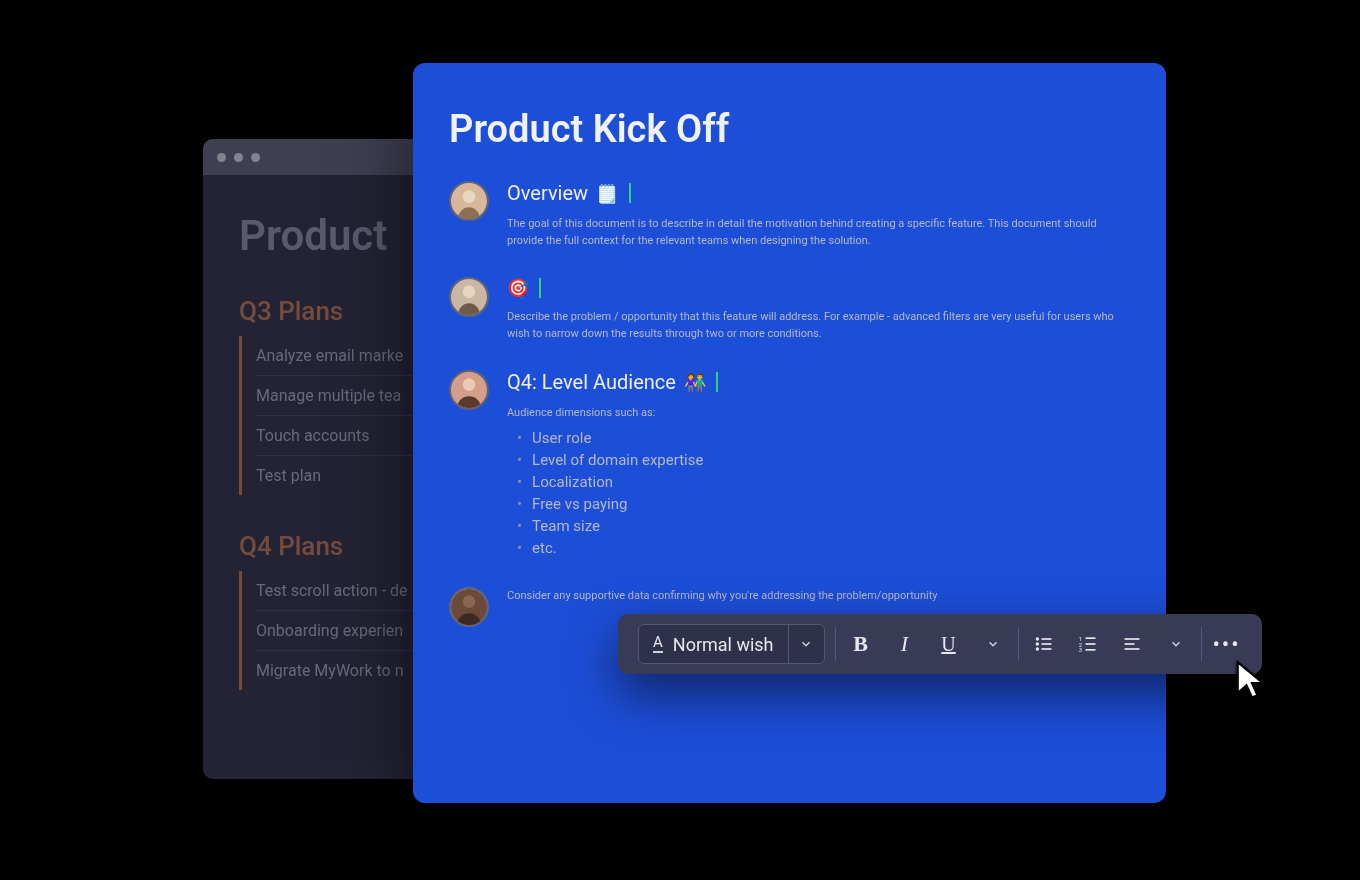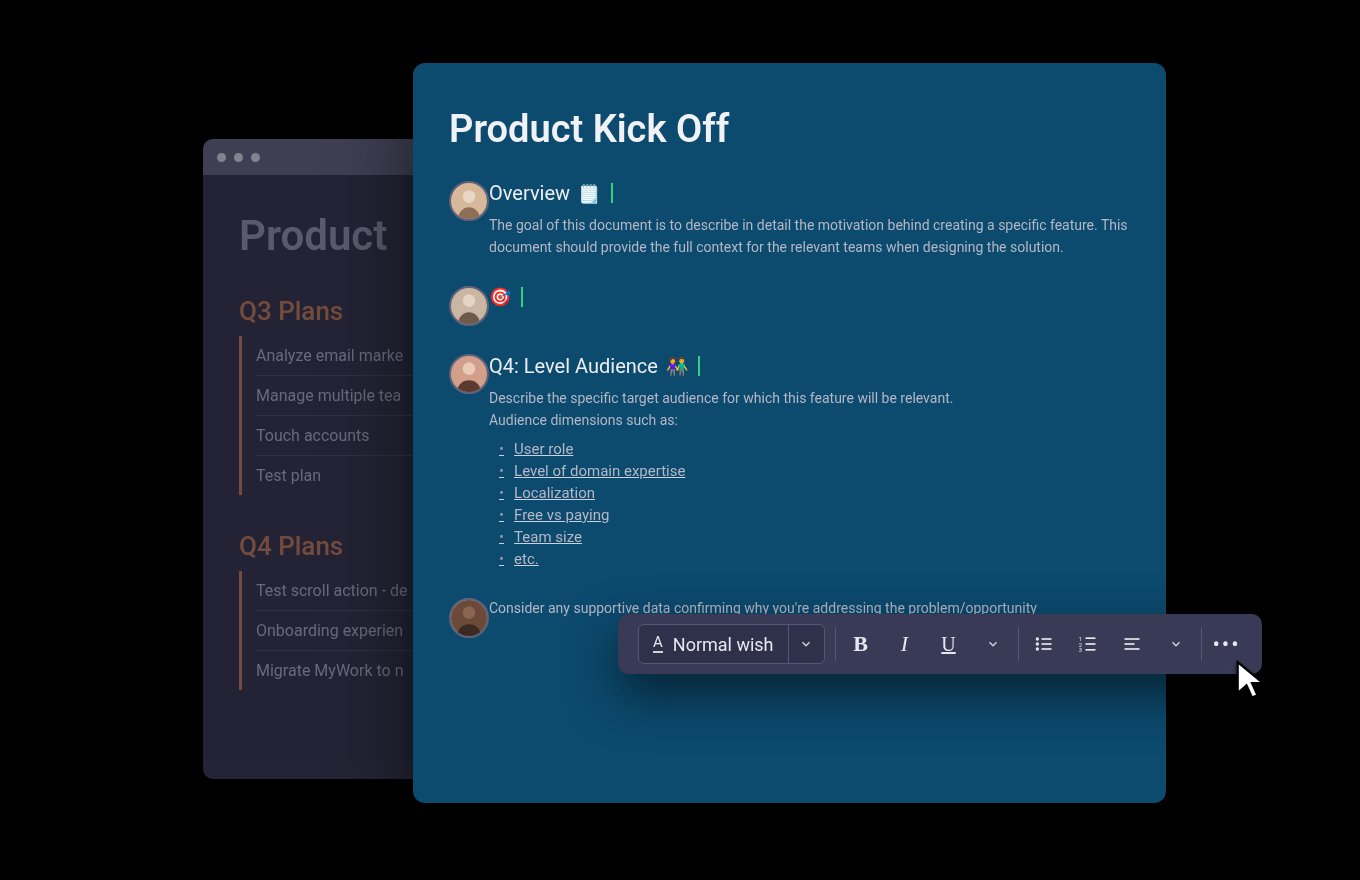--- a/index.html
+++ b/index.html
@@ -33,41 +33,41 @@
   .plan-item { color: #7d7c91; font-size: 16px; padding: 10px 0; border-bottom: 1px solid #3b3a52; }
   .plan-item:last-child { border-bottom: none; }
 
   
   .front-window {
     position: absolute;
     left: 413px;
     top: 63px;
     width: 753px;
     height: 740px;
-    background: #0c4a6e;
+    background: #1d4ed8;
     border-radius: 12px;
     padding: 44px 36px 0 36px;
     color: #cfd1da;
     box-shadow: 0 30px 80px rgba(0,0,0,0.6);
   }
   .front-title { font-size: 38px; font-weight: 600; color: #f1f2f5; margin-bottom: 30px; }
-  .section { display: flex; margin-bottom: 28px; }
+  .section { display: flex; gap: 18px; margin-bottom: 28px; }
   .avatar {
     width: 40px; height: 40px; border-radius: 50%;
     flex-shrink: 0; border: 2px solid #5f627e;
     background: linear-gradient(135deg,#c9a07a,#8a6f5a);
     display: flex; align-items: center; justify-content: center;
     overflow: hidden;
   }
   .avatar svg { width: 100%; height: 100%; }
   .section-body { flex: 1; }
   .section-heading { font-size: 20px; color: #eceef3; display: flex; align-items: center; gap: 8px; margin-bottom: 10px; }
   .cursor-bar { display:inline-block; width: 2px; height: 20px; background: #2fd37a; margin-left: 2px; }
-  .section-text { font-size: 14px; line-height: 1.55; color: #b4b7c6; }
-  .bullets { list-style: none; padding-left: 10px; margin-top: 6px; text-decoration: underline; }
+  .section-text { font-size: 11px; line-height: 1.55; color: #b4b7c6; }
+  .bullets { list-style: none; padding-left: 10px; margin-top: 6px; }
   .bullets li { font-size: 15px; color: #b4b7c6; padding: 2px 0; }
   .bullets li::before { content: "•"; color: #8f92a8; margin-right: 10px; }
 
   
   .toolbar {
     position: absolute;
     left: 618px;
     top: 614px;
     height: 60px;
     background: #393a56;
@@ -166,38 +166,38 @@
           <circle cx="20" cy="20" r="20" fill="#c9b6a3"></circle>
           <circle cx="20" cy="14" r="7" fill="#e6d4c2"></circle>
           <path d="M8 40c0-8 6-13 12-13s12 5 12 13" fill="#6e5a48"></path>
         </svg>
     </div>
     <div class="section-body">
       <div class="section-heading">
         <span class="emoji">🎯</span>
         <span class="cursor-bar"></span>
       </div>
+      <div class="section-text">Describe the problem / opportunity that this feature will address. For example - advanced filters are very useful for users who wish to narrow down the results through two or more conditions.</div>
     </div>
   </div>
 
   <div class="section">
     <div class="avatar">
       <svg viewBox="0 0 40 40">
           <circle cx="20" cy="20" r="20" fill="#d19f8a"></circle>
           <circle cx="20" cy="14" r="7" fill="#eacbb8"></circle>
           <path d="M7 40c0-8 6-13 13-13s13 5 13 13" fill="#5a3a2e"></path>
         </svg>
     </div>
     <div class="section-body">
       <div class="section-heading">
         <span>Q4: Level Audience</span>
         <span class="emoji">👫</span>
         <span class="cursor-bar"></span>
       </div>
-      <div class="section-text">Describe the specific target audience for which this feature will be relevant.</div>
       <div class="section-text">Audience dimensions such as:</div>
       <ul class="bullets">
         <li>User role</li>
         <li>Level of domain expertise</li>
         <li>Localization</li>
         <li>Free vs paying</li>
         <li>Team size</li>
         <li>etc.</li>
       </ul>
     </div>

